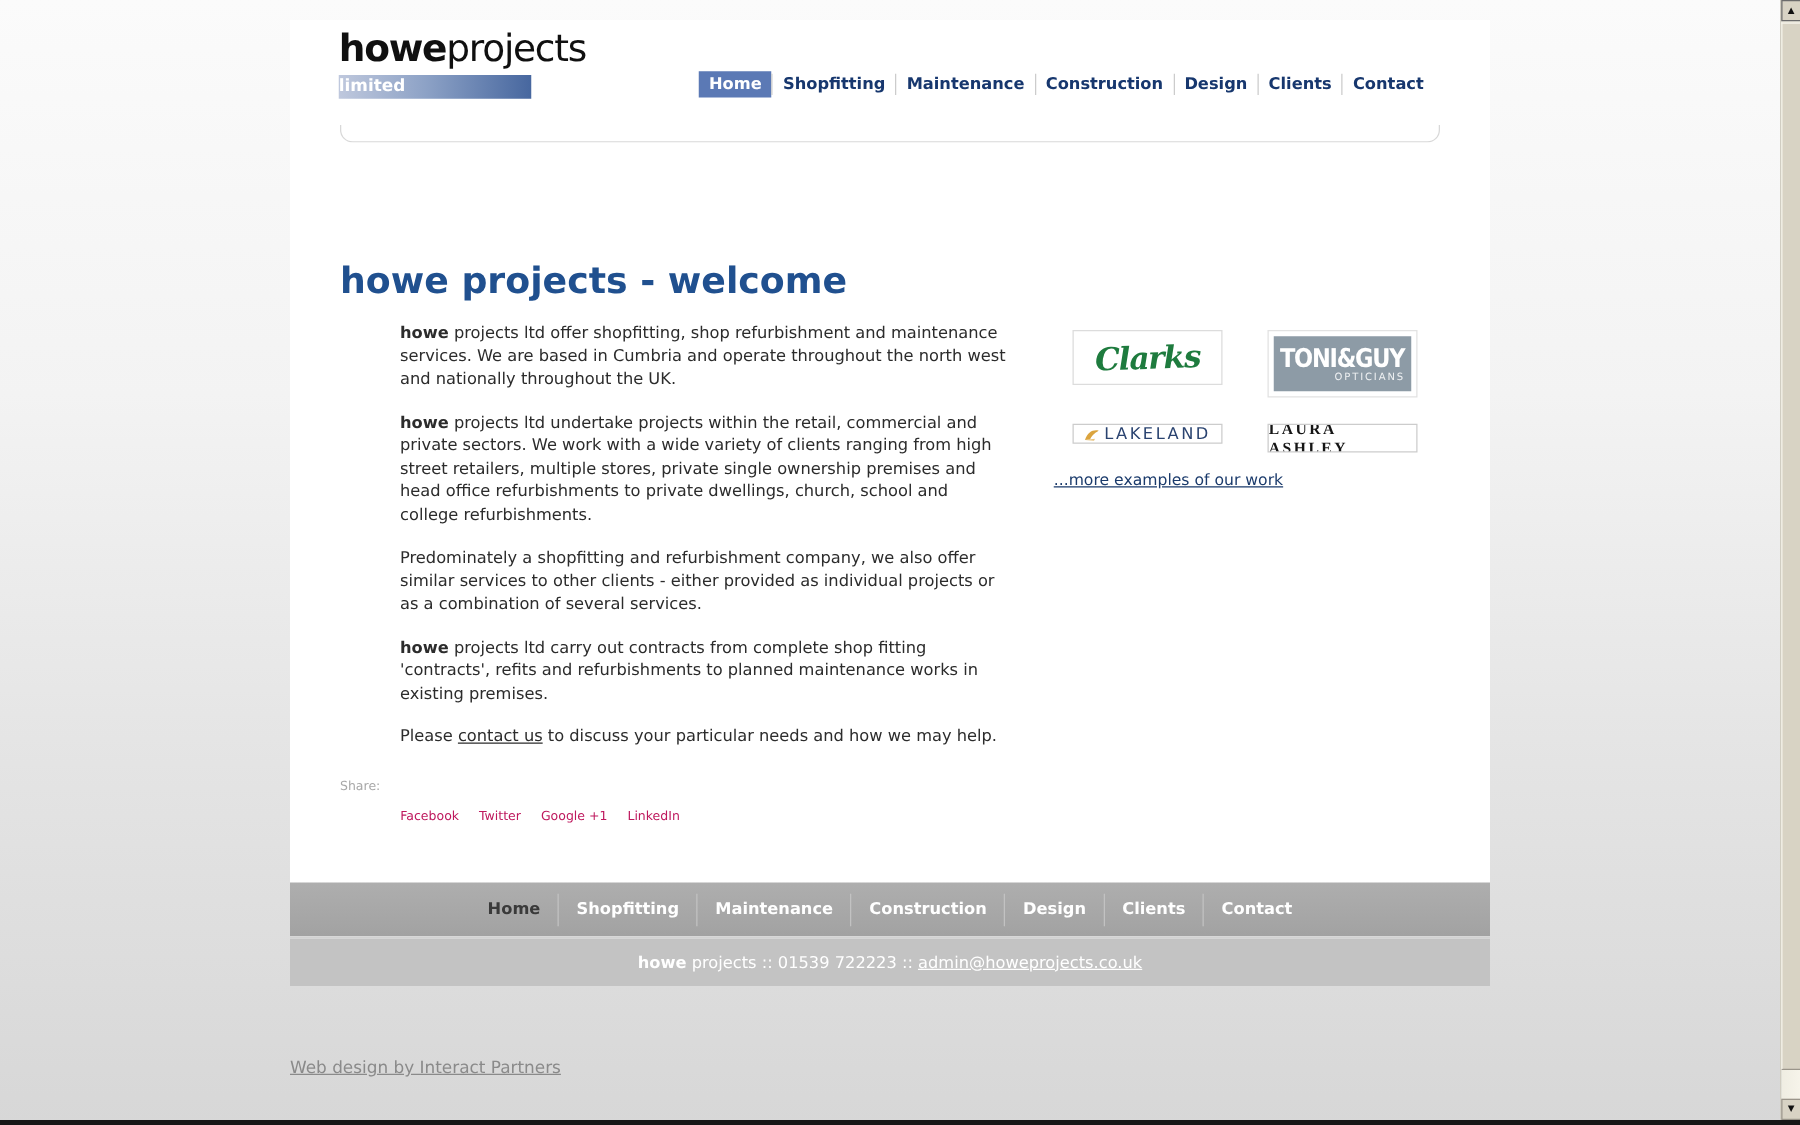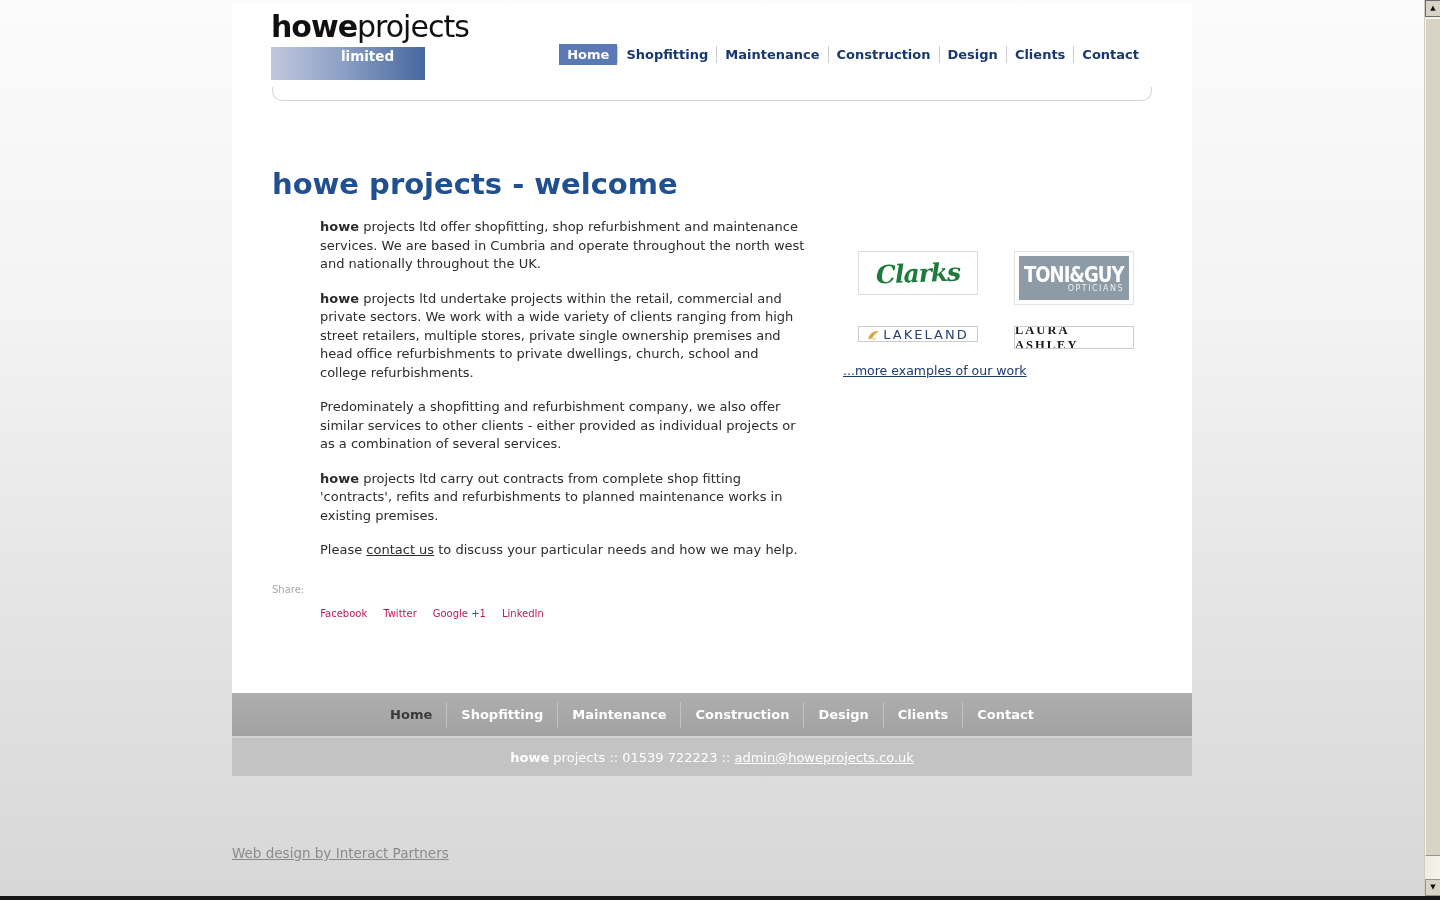--- a/index.html
+++ b/index.html
@@ -3,52 +3,52 @@
 <meta charset="utf-8">
 <style>
   * { margin:0; padding:0; box-sizing:border-box; }
   html,body { width:1440px; height:900px; overflow:hidden; }
   body {
     font-family:"DejaVu Sans", sans-serif;
     background:linear-gradient(180deg,#fbfbfb 0%,#f3f3f3 35%,#e3e3e3 70%,#d7d7d7 100%);
     position:relative;
   }
   .container {
-    position:absolute; left:232px; top:3px; width:960px; background:#ffffff;
+    position:absolute; left:232px; top:16px; width:960px; background:#ffffff;
   }
   
   .header { position:relative; height:84px; }
   .logo-text {
     position:absolute; left:39px; top:6px; font-size:30px; color:#101010;
     letter-spacing:-1px; font-weight:normal;
   }
   .logo-text b { font-weight:bold; }
   .logo-bar {
-    position:absolute; left:39px; top:44px; width:154px; height:33px;
+    position:absolute; left:39px; top:44px; width:154px; height:19px;
     background:linear-gradient(90deg,#bfc8dd 0%,#8da2c6 45%,#47679f 100%);
-    color:#ffffff; font-size:13.5px; font-weight:bold; text-align:center;
-    line-height:19px; padding-right:5px;padding-left:44px;
+    color:#ffffff; font-size:13.5px; font-weight:bold; text-align:left;
+    line-height:19px; padding-right:5px;
   }
   .top-nav { position:absolute; right:45px; top:41px; display:flex; align-items:stretch; }
   .top-nav .nav-item {
     font-size:13px; font-weight:bold; color:#17376e; text-decoration:none;
     padding:4px 8px; line-height:13px; display:block; cursor:pointer;
   }
   .top-nav .sep { width:1px; background:#cccccc; margin:2px 0; }
   .top-nav .nav-item.active { background:#5b79b5; color:#ffffff; }
   .header-divider {
     margin:0 40px; height:14px;
     border:1px solid #d8d8d8; border-top:none;
     border-radius:0 0 10px 10px;
   }
   
   .main { min-height:592px; padding:0 40px; display:flex; }
   .left-col { width:535px; }
   .page-heading {
-    margin-top:66px; font-size:29px; font-weight:bold; color:#20508f;
+    margin-top:93px; font-size:29px; font-weight:bold; color:#20508f;
     letter-spacing:0px;
   }
   .left-col p {
     font-size:13px; line-height:18.5px; color:#2c2c2c; margin-top:16px;margin-left:48px;
   }
   .left-col p:first-of-type { margin-top:17px; }
   .left-col p b { font-weight:bold; }
   .inline-link { color:#2c2c2c; text-decoration:underline; cursor:pointer; }
   .share-row { display:flex; gap:16px; margin-top:24px; font-size:10px; color:#a8a8a8; }
   .share-row a { color:#be185d; text-decoration:none; cursor:pointer;margin-top:24px; }

